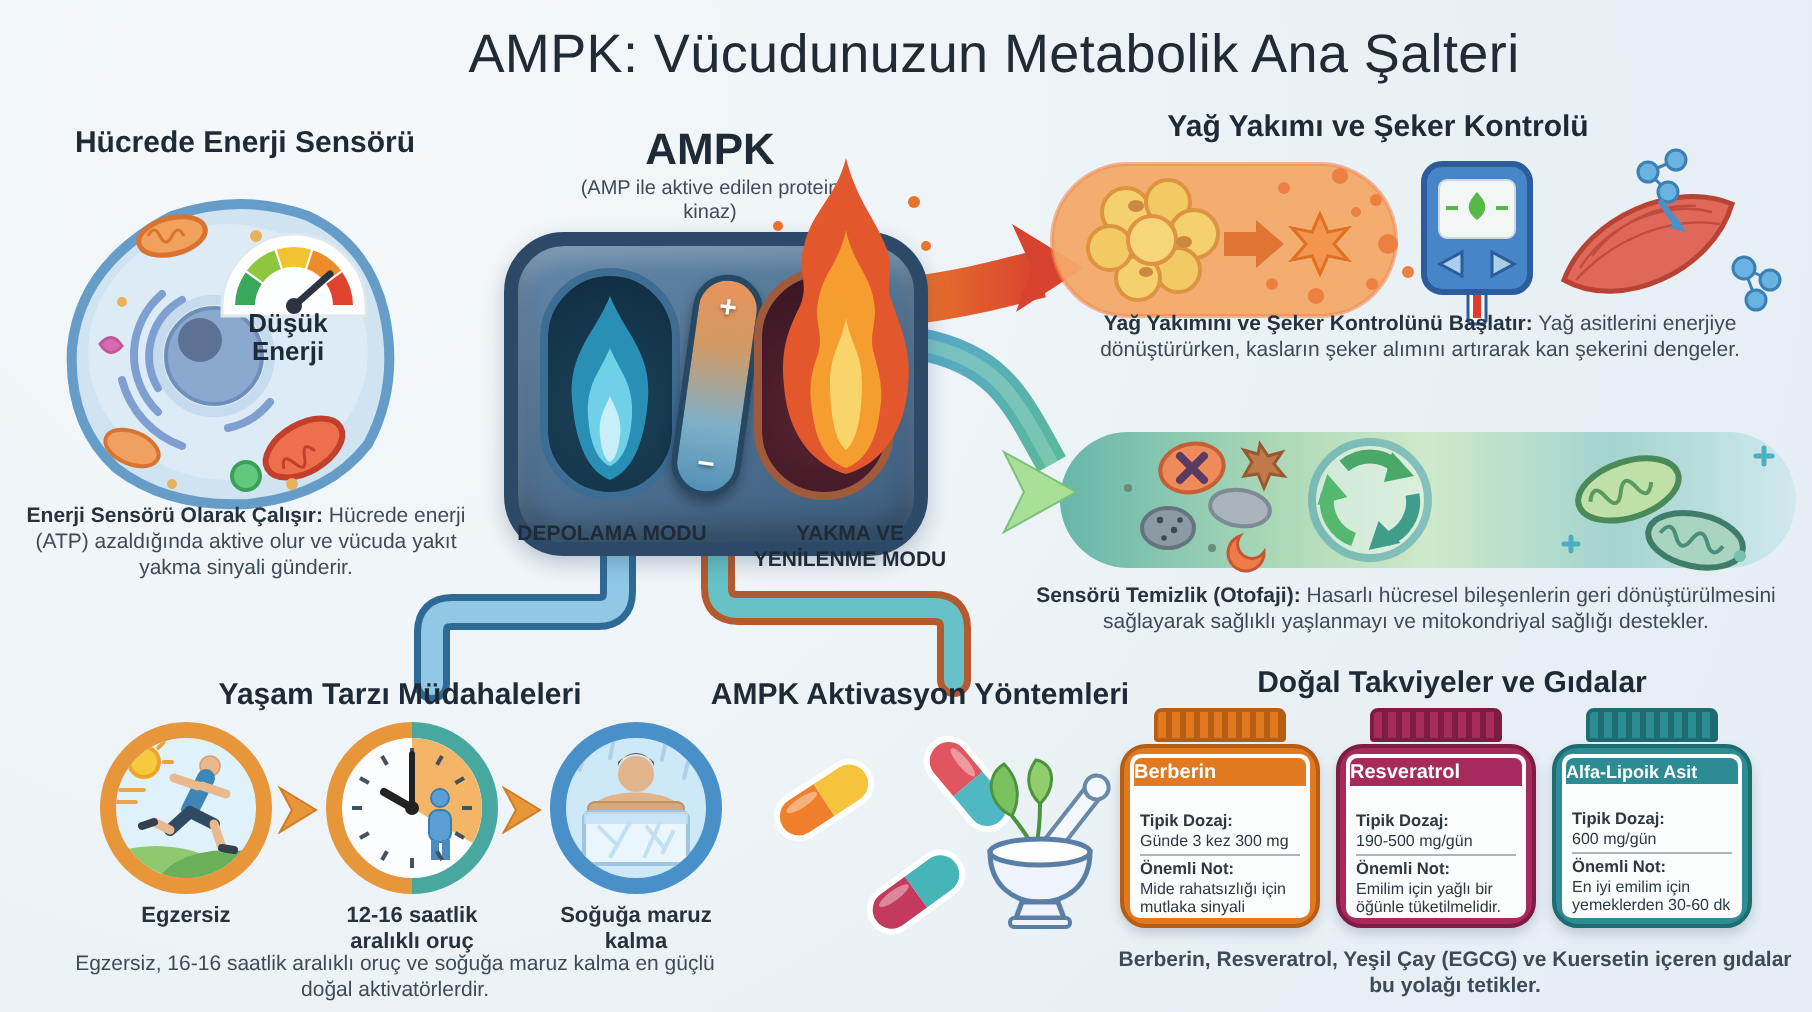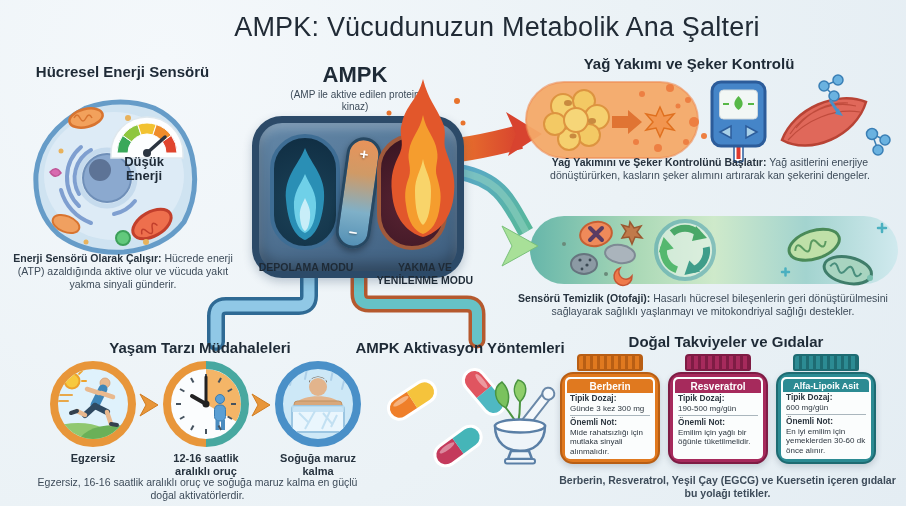--- a/index.html
+++ b/index.html
@@ -31,22 +31,22 @@
   .bottles{left:560px;top:354px;display:flex;gap:8px;}
   .bottle{width:100px;}
   .b0{--c:#e0791f;--cd:#b85e14;}
   .b1{--c:#a62a5c;--cd:#7e1c44;}
   .b2{--c:#2c8b93;--cd:#1e6b72;}
   .cap{width:62px;height:13px;margin:0 auto;border:2px solid var(--cd);border-radius:4px 4px 2px 2px;
     background:repeating-linear-gradient(90deg,var(--c) 0 4px,var(--cd) 4px 7px);}
   .bottle-body{margin-top:1px;height:92px;background:var(--c);border:2.5px solid var(--cd);border-radius:13px;
     box-sizing:border-box;padding:3px;box-shadow:0 3px 6px rgba(40,60,80,.2);}
   .card{background:#fbfdfd;border-radius:5px;height:100%;box-sizing:border-box;overflow:hidden;}
-  .band{background:var(--c);color:#fff;font-size:10px;font-weight:bold;text-align:center;padding:1.5px 0;
-    border-radius:4px 4px 0 0;margin:2px 2px 0;white-space:nowrap;}
+  .band{background:var(--c);color:#fff;font-size:10px;font-weight:bold;padding:1.5px 0;
+    border-radius:4px 4px 0 0;margin:2px 2px 12px;white-space:nowrap;}
   .btxt{padding:1px 5px 0;font-size:8px;color:#2d3740;line-height:1.18;}
   .blbl{font-weight:bold;font-size:8.3px;}
   .divi{border-top:1px solid #aab6bd;margin:2px 5px 1px;}
 </style>
 </head>
 <body>
 
 <div id="canvas">
 
   <svg class="abs" style="left:0;top:0;z-index:1;" width="906" height="506" viewBox="0 0 906 506">
@@ -68,21 +68,21 @@
       <path d="M 359,270 L 359,294 Q 359,304 369,304 L 467,304 Q 477,304 477,314 L 477,340" stroke="#b5592e" stroke-width="17" fill="none" stroke-linecap="round"></path>
       <path d="M 359,270 L 359,294 Q 359,304 369,304 L 467,304 Q 477,304 477,314 L 477,340" stroke="#66c2c6" stroke-width="10" fill="none" stroke-linecap="round"></path>
     </g>
     <path d="M 458,150 C 486,146 500,142 520,137" stroke="url(#gradFat)" stroke-width="24" fill="none"></path>
     <path d="M 460,172 C 500,180 508,200 526,232" stroke="url(#gradAuto)" stroke-width="16" fill="none"></path>
     <path d="M 460,172 C 500,180 508,200 526,232" stroke="#8fd0c0" stroke-width="7" fill="none" opacity=".6"></path>
   </svg>
 
   <div class="abs title">AMPK: Vücudunuzun Metabolik Ana Şalteri</div>
 
-  <div class="abs sec-heading" style="left:15px;top:64px;width:215px;z-index:2;">Hücresel Enerji Sensörü</div>
+  <div class="abs sec-heading" style="left:15px;top:64px;width:215px;z-index:2;">Hücrede Enerji Sensörü</div>
 
   <svg class="abs" style="left:26px;top:96px;z-index:2;" width="190" height="162" viewBox="0 0 190 162">
     <path d="M 60,12 Q 95,0 128,12 Q 158,26 166,60 Q 174,96 158,126 Q 138,152 98,156 Q 58,158 32,138 Q 8,116 10,78 Q 14,36 60,12 Z" fill="#cfe3f1" stroke="#669cc8" stroke-width="5"></path>
     <ellipse cx="88" cy="80" rx="70" ry="64" fill="#e2eef8" opacity=".7"></ellipse>
     <g stroke="#7f9fd0" stroke-width="4" fill="none" stroke-linecap="round">
       <path d="M 53,98 A 32,32 0 0 1 65,54"></path>
       <path d="M 53,110 A 40,40 0 0 1 55,51"></path>
       <path d="M 65,127 A 48,48 0 0 1 35,94"></path>
       <path d="M 109,105 A 36,36 0 0 1 88,118"></path>
     </g>

